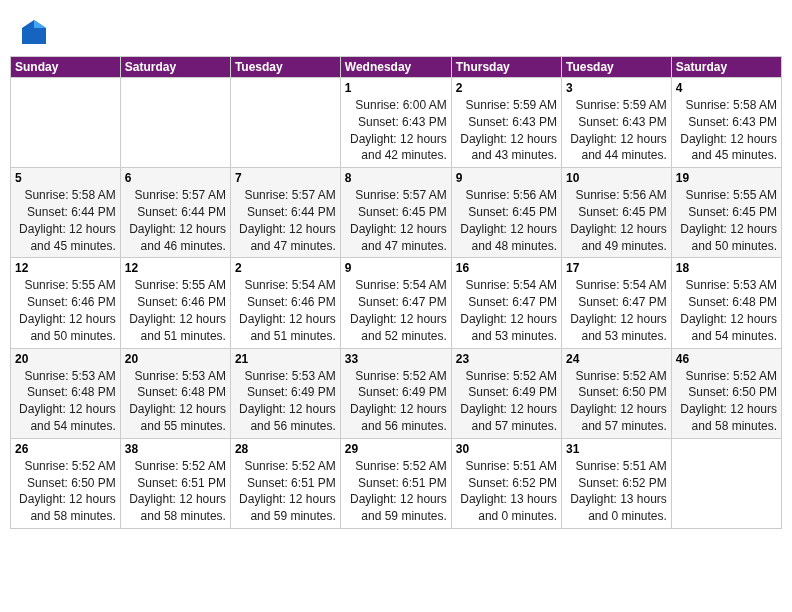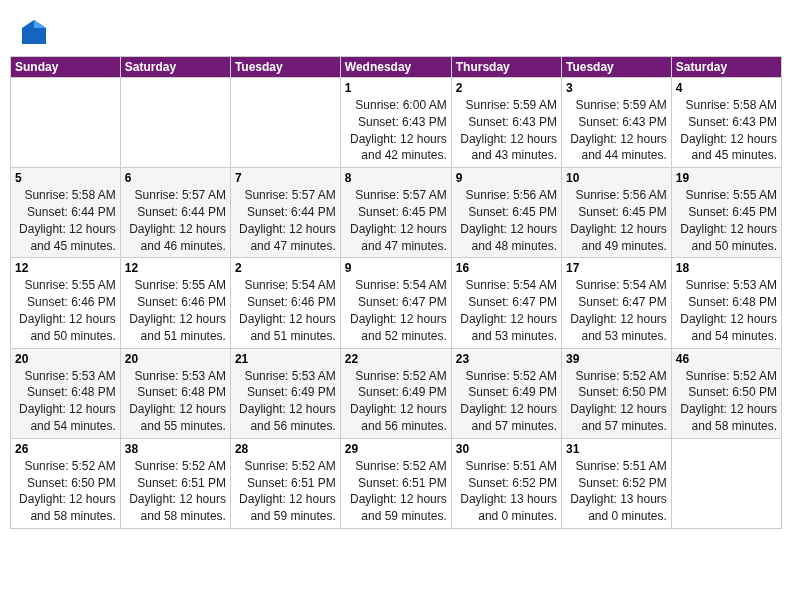--- a/index.html
+++ b/index.html
@@ -215,29 +215,29 @@
         </td>
         <td>
           <div class="day-num">20</div>
           <div class="day-info">Sunrise: 5:53 AM<br>Sunset: 6:48 PM<br>Daylight: 12 hours<br>and 55 minutes.</div>
         </td>
         <td>
           <div class="day-num">21</div>
           <div class="day-info">Sunrise: 5:53 AM<br>Sunset: 6:49 PM<br>Daylight: 12 hours<br>and 56 minutes.</div>
         </td>
         <td>
-          <div class="day-num">22</div>
+          <div class="day-num">33</div>
           <div class="day-info">Sunrise: 5:52 AM<br>Sunset: 6:49 PM<br>Daylight: 12 hours<br>and 56 minutes.</div>
         </td>
         <td>
           <div class="day-num">23</div>
           <div class="day-info">Sunrise: 5:52 AM<br>Sunset: 6:49 PM<br>Daylight: 12 hours<br>and 57 minutes.</div>
         </td>
         <td>
-          <div class="day-num">39</div>
+          <div class="day-num">24</div>
           <div class="day-info">Sunrise: 5:52 AM<br>Sunset: 6:50 PM<br>Daylight: 12 hours<br>and 57 minutes.</div>
         </td>
         <td>
           <div class="day-num">46</div>
           <div class="day-info">Sunrise: 5:52 AM<br>Sunset: 6:50 PM<br>Daylight: 12 hours<br>and 58 minutes.</div>
         </td>
       </tr>
       <tr>
         <td>
           <div class="day-num">26</div>

